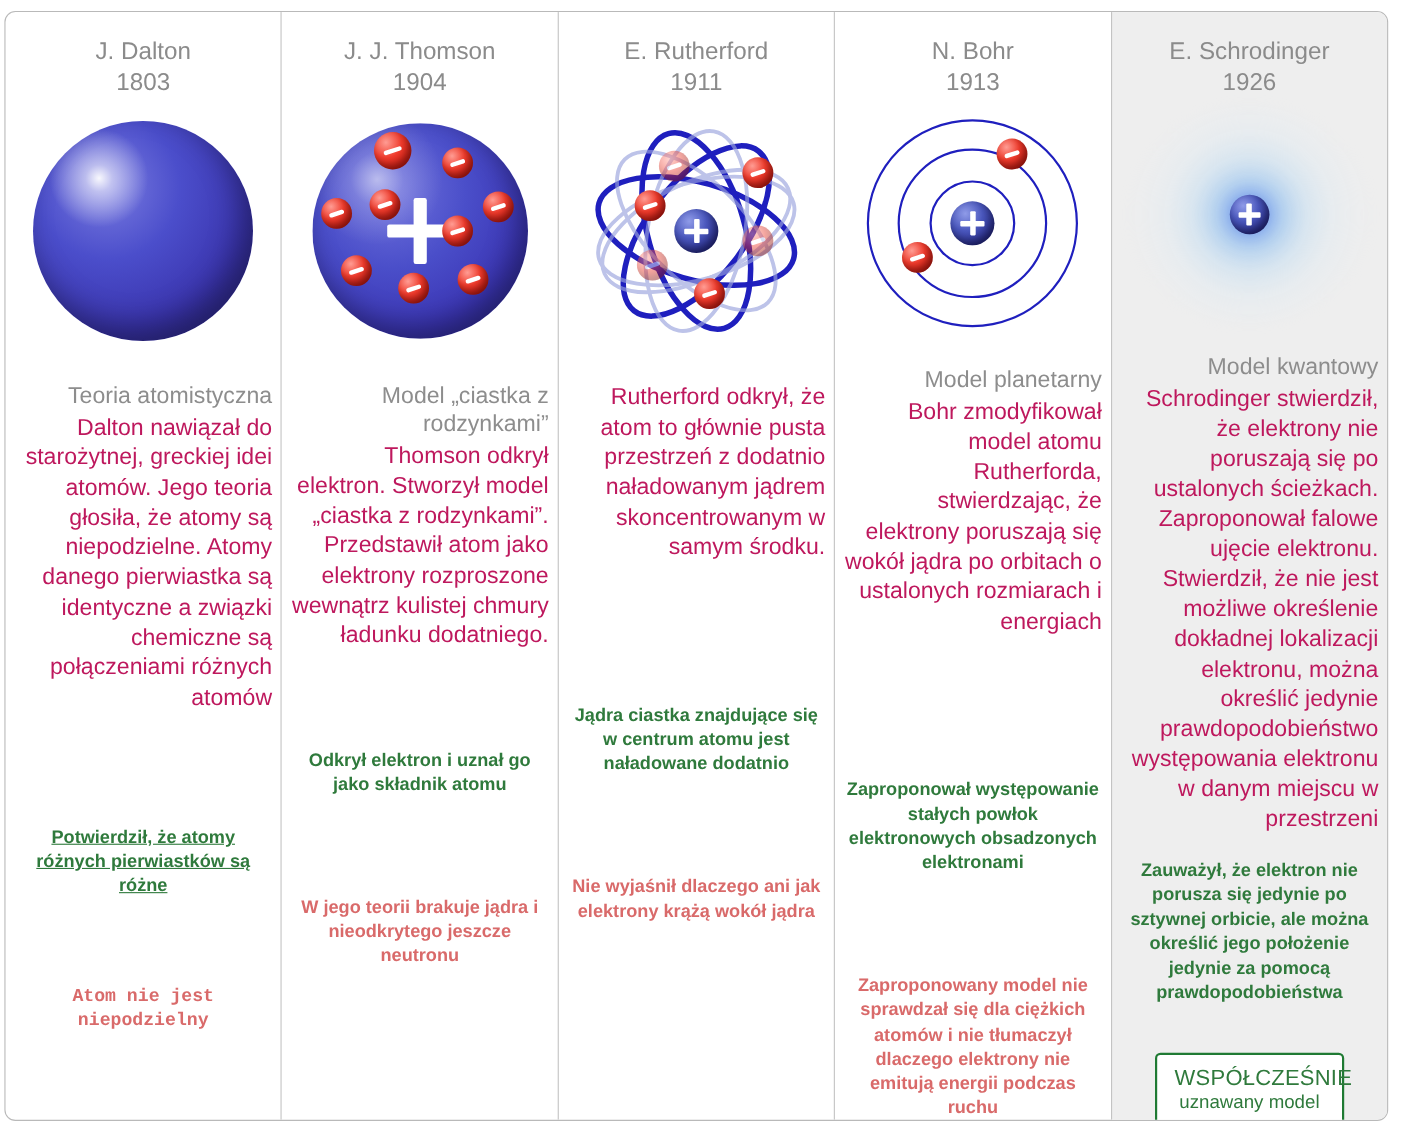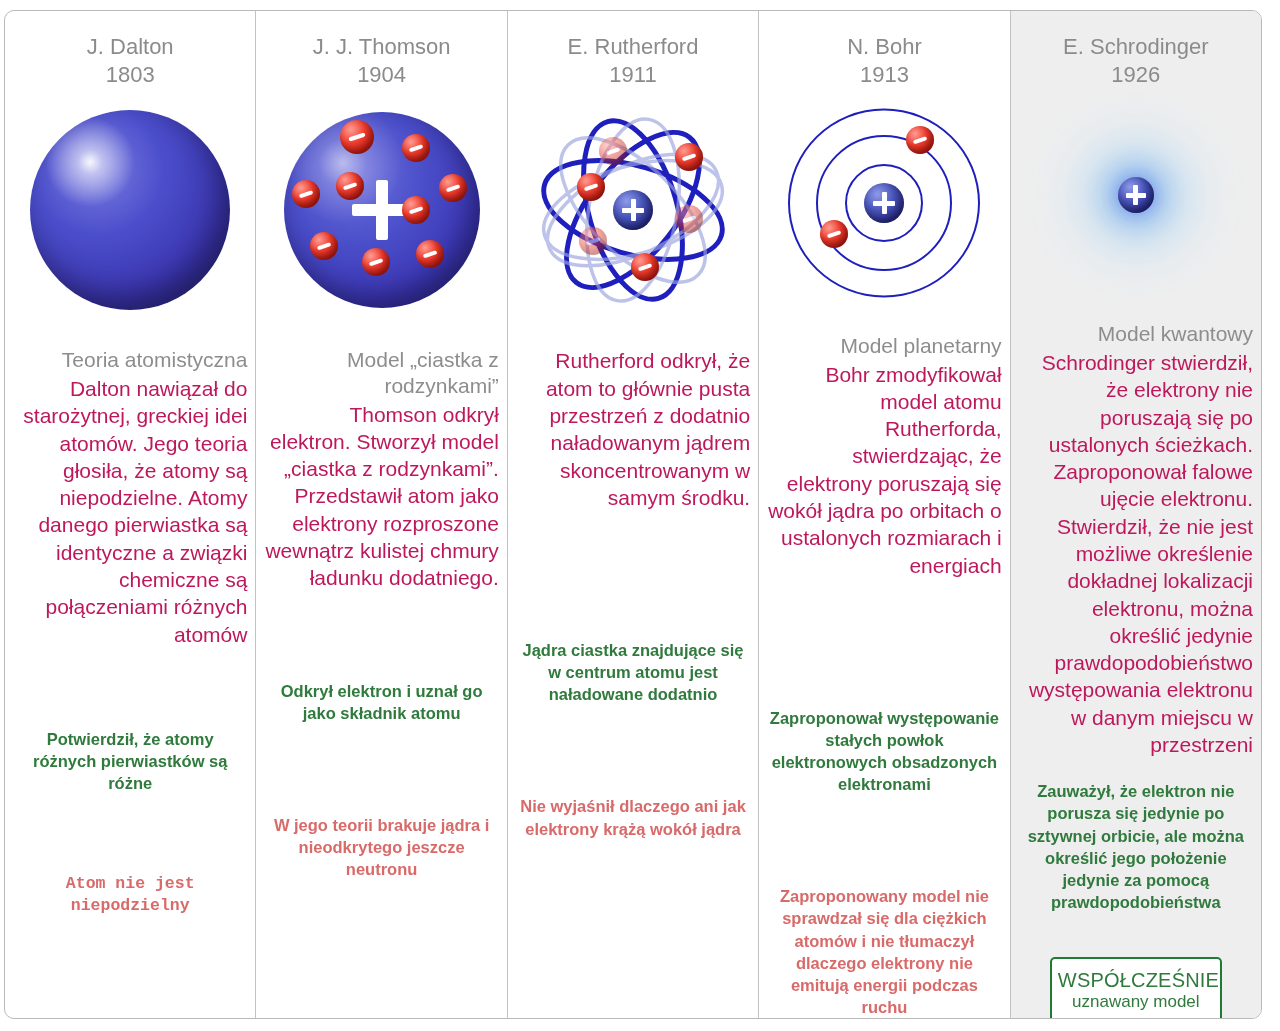--- a/index.html
+++ b/index.html
@@ -139,21 +139,21 @@
     width:100%;text-align:center;
     font-size:16.5px;color:#2f7a3c;line-height:1.34;font-weight:bold;
   }
   .cons{
     width:100%;text-align:center;
     font-size:16.5px;color:#d96a6a;line-height:1.34;font-weight:bold;
   }
   .badge{
     border:2px solid #1f7a33;border-radius:5px;
     background:#fff;color:#2f7a3c;
-    padding:9px 6px;text-align:center;line-height:1.22;
+    padding:9px 16px;text-align:center;line-height:1.22;
     width:172px;box-sizing:border-box;
   }
   .badge .b1{font-size:20px;letter-spacing:.2px;}
   .badge .b2{font-size:17px;}
 </style>
 </head>
 <body>
 
 <div class="board">
 
@@ -162,21 +162,21 @@
       <div class="name">J. Dalton</div>
       <div class="year">1803</div>
     </div>
     <div class="fig">
       <div class="sphere"></div>
     </div>
     <div class="desc" style="margin-top:22px;">
       <div class="title">Teoria atomistyczna</div>
       <div class="body">Dalton nawiązał do starożytnej, greckiej idei atomów. Jego teoria głosiła, że atomy są niepodzielne. Atomy danego pierwiastka są identyczne a związki chemiczne są połączeniami różnych atomów</div>
     </div>
-    <div class="pros" style="margin-top:80px;">Potwierdził, że atomy różnych pierwiastków są różne</div>
+    <div class="pros" style="margin-top:102px;text-decoration:underline;">Potwierdził, że atomy różnych pierwiastków są różne</div>
     <div class="cons" style="margin-top:79px;font-family:Liberation Mono, monospace;">Atom nie jest niepodzielny</div>
   </div>
 
   <div class="col">
     <div class="head">
       <div class="name">J. J. Thomson</div>
       <div class="year">1904</div>
     </div>
     <div class="fig">
       <div class="pudding">

